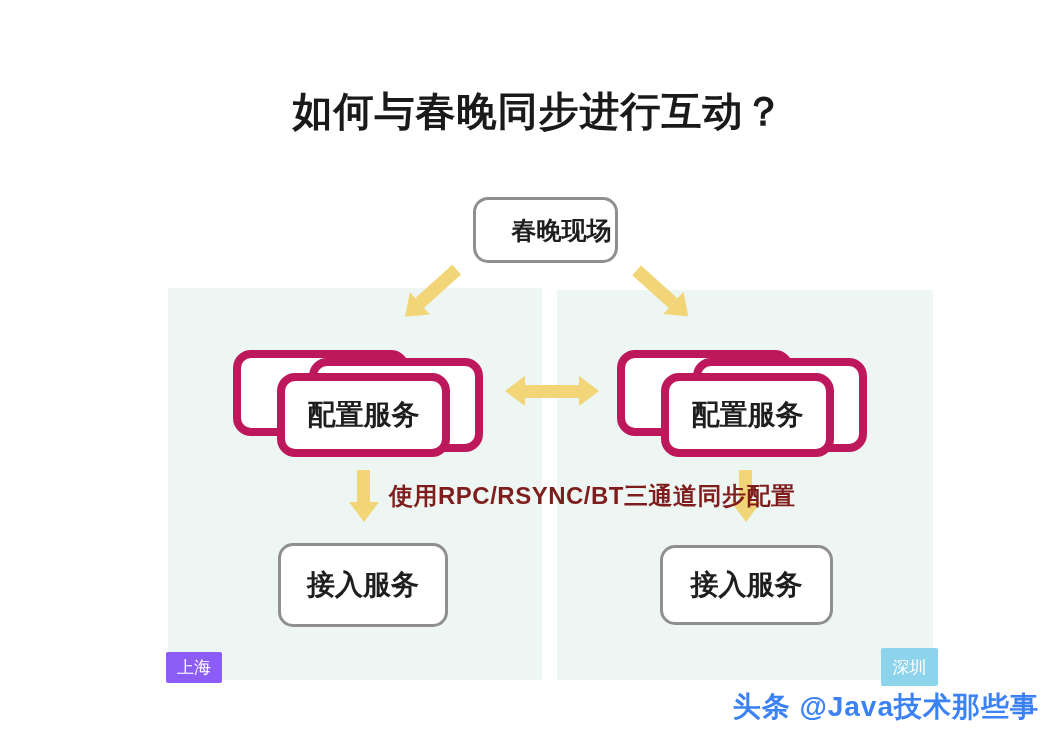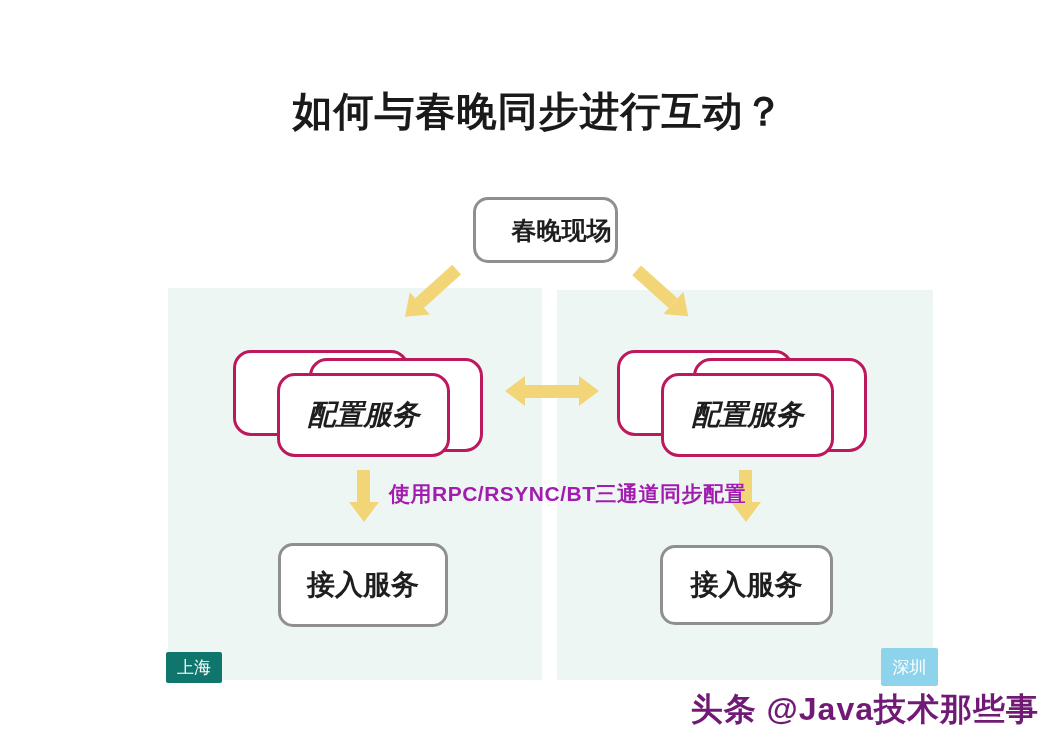--- a/index.html
+++ b/index.html
@@ -40,21 +40,21 @@
   .access-node { font-size:28px; font-weight:600; }
   .access-left  { left:278px; top:543px; width:170px; height:84px; }
   .access-right { left:660px; top:545px; width:173px; height:80px; }
 
   .stack { position:absolute; width:250px; height:107px; }
   .stack-left  { left:233px; top:350px; }
   .stack-right { left:617px; top:350px; }
   .stack-box {
     position:absolute;
     background:#ffffff;
-    border:3px solid #be185d; border-radius:18px;font-style:italic;
+    border:8px solid #be185d; border-radius:18px;
   }
   .sb-back   { left:0;    top:0;    width:176px; height:86px; z-index:1; }
   .sb-middle { left:76px; top:8px;  width:174px; height:94px; z-index:2; }
   .sb-front  {
     left:44px; top:23px; width:173px; height:84px; z-index:3;
     display:flex; align-items:center; justify-content:center;
     font-size:28px; font-weight:600; color:#1e1e1e;
   }
 
   
@@ -78,38 +78,38 @@
     border-right:20px solid #f2d577;
   }
   .arr-diag-left  { left:457px; top:255px; width:70px; transform:rotate(138deg); }
   .arr-diag-right { left:637px; top:255px; width:69px; transform:rotate(42deg); }
   .arr-bidir      { left:505px; top:376px; width:94px; }
   .arr-down-left  { left:364px; top:455px; width:52px; transform:rotate(90deg); }
   .arr-down-right { left:746px; top:455px; width:52px; transform:rotate(90deg); }
 
   .sync-note {
     position:absolute; left:389px; top:480px;
-    font-size:21px; font-weight:600; color:#a21caf;
+    font-size:24px; font-weight:600; color:#7f1d1d;
     letter-spacing:0.5px;
     z-index:5;
   }
 
   .badge {
     position:absolute;
     display:flex; align-items:center; justify-content:center;
     color:#ffffff; font-size:17px; font-weight:400;
     border-radius:2px;
     z-index:5;
   }
-  .badge-shanghai { left:166px; top:652px; width:56px; height:31px; background:#0f766e; }
+  .badge-shanghai { left:166px; top:652px; width:56px; height:31px; background:#8b5cf6; }
   .badge-shenzhen { left:881px; top:648px; width:57px; height:38px; background:#8ed3ec; }
 
   .watermark {
     position:absolute; right:22px; top:688px;
-    font-size:32px; font-weight:700; color:#701a75;
+    font-size:28px; font-weight:700; color:#3b82f6;
     text-shadow:3px 3px 1px rgba(255,255,255,0.95);
     letter-spacing:1px;
   }
 </style>
 </head>
 <body>
 
 <div class="canvas">
 
   <div class="title">如何与春晚同步进行互动？</div>

